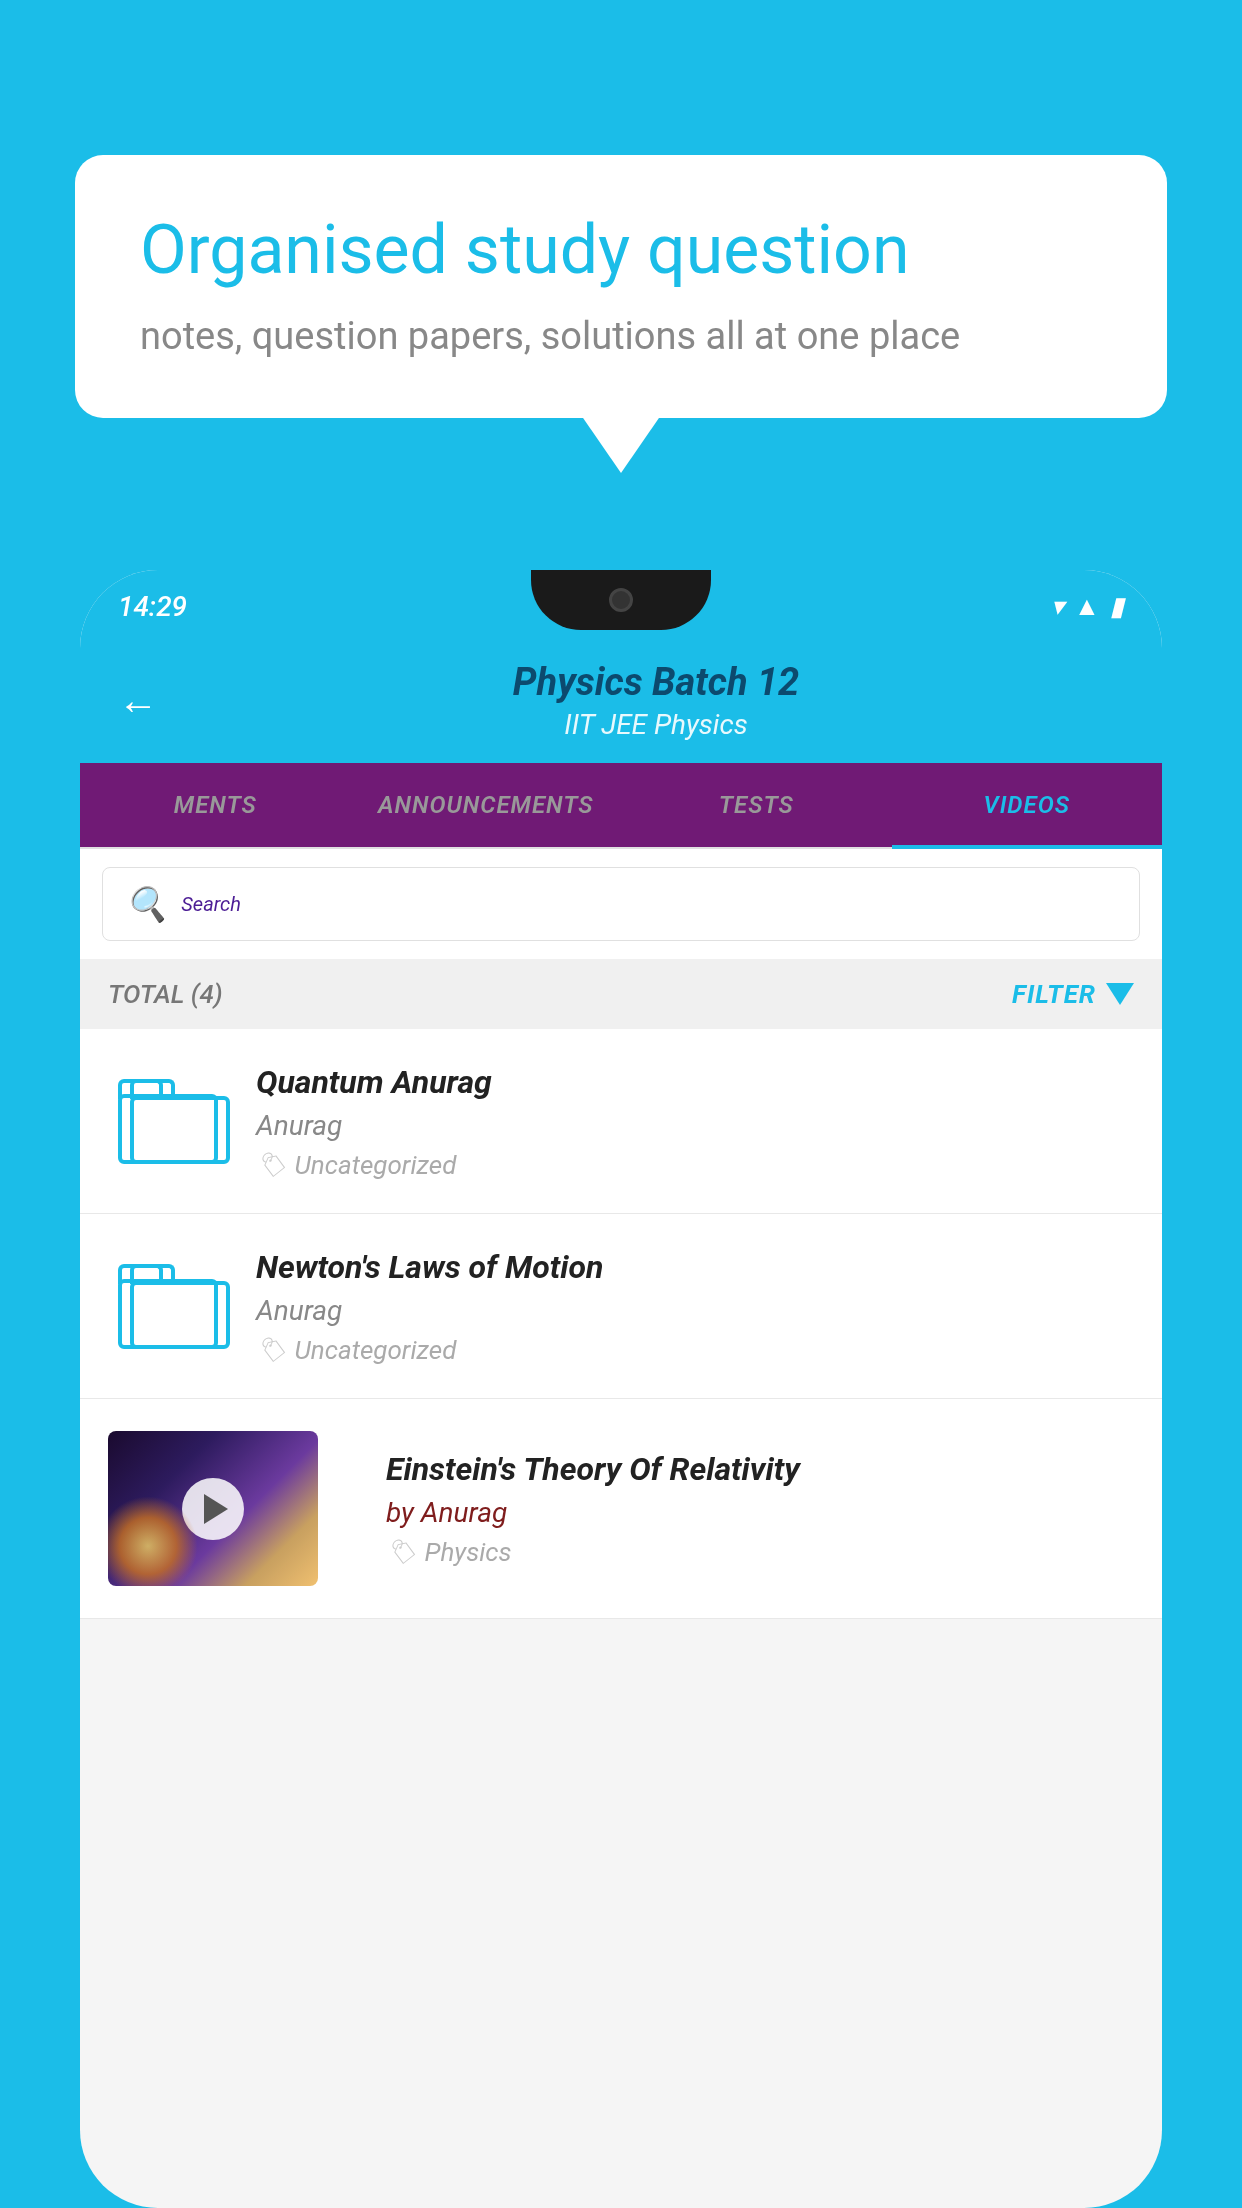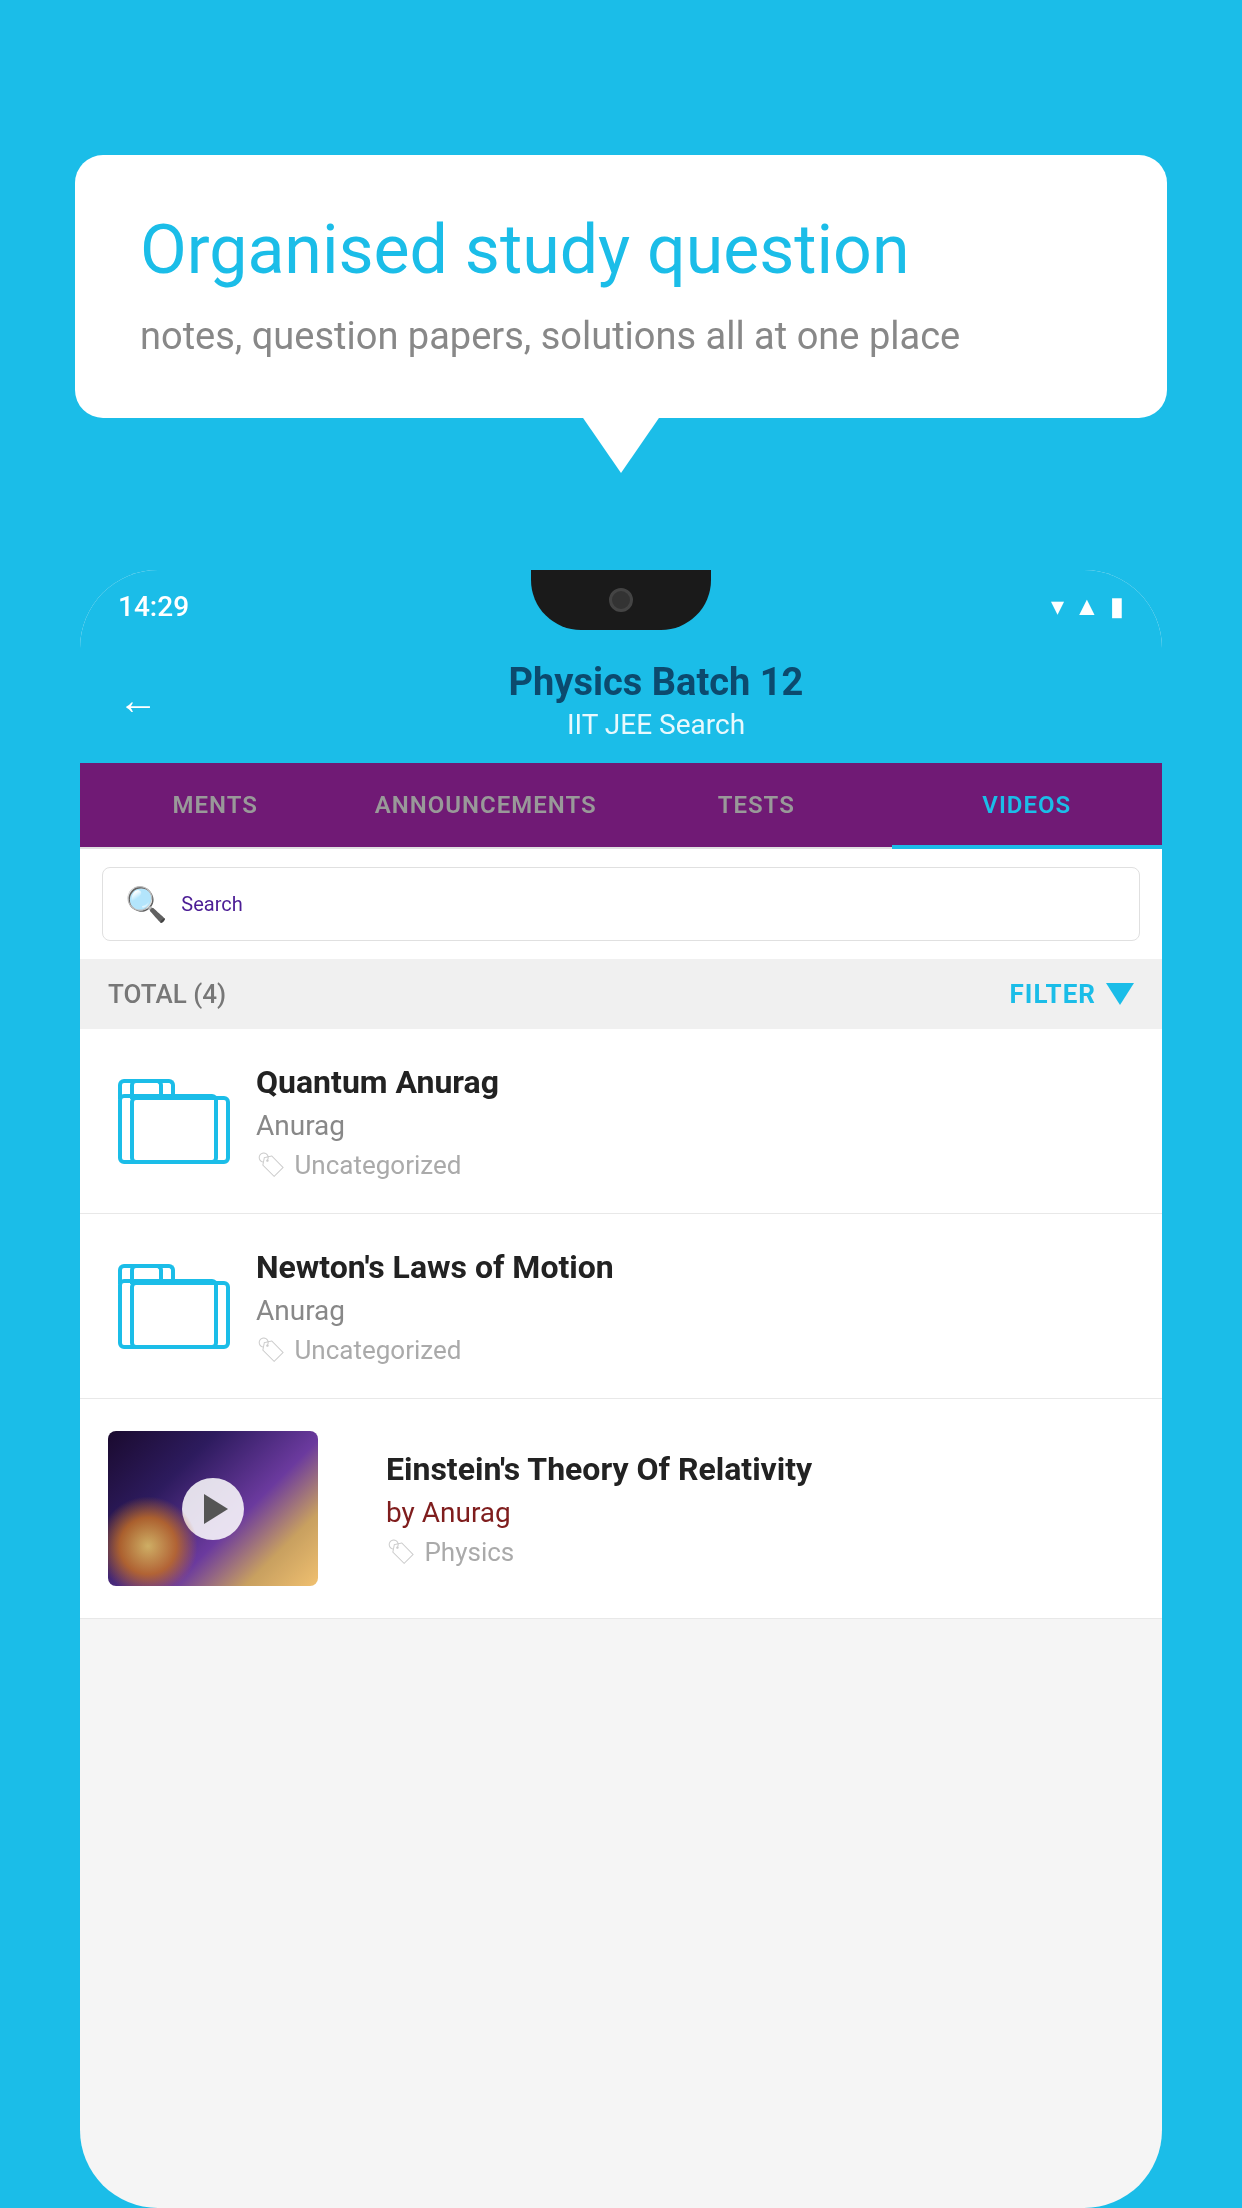--- a/index.html
+++ b/index.html
@@ -62,20 +62,21 @@
       left: 80px;
       right: 80px;
       bottom: 0;
     }
 
     .phone-outer {
       background: #1a1a1a;
       border-radius: 95px;
       height: 100%;
       position: relative;
+      font-style: italic;
     }
 
     .phone-inner {
       background: #f5f5f5;
       border-radius: 78px;
       overflow: hidden;
       height: 100%;
       position: relative;
     }
 
@@ -453,21 +454,21 @@
           <span class="wifi-icon">▾</span>
           <span class="signal-icon">▲</span>
           <span class="battery-icon">▮</span>
         </div>
       </div>
 
       <div class="app-header">
         <span class="back-arrow">←</span>
         <div class="header-title-block">
           <div class="header-main-title">Physics Batch 12</div>
-          <div class="header-subtitle">IIT JEE   Search</div>
+          <div class="header-subtitle">IIT JEE   Physics</div>
         </div>
       </div>
 
       <div class="tabs-bar">
         <div class="tab">MENTS</div>
         <div class="tab">ANNOUNCEMENTS</div>
         <div class="tab">TESTS</div>
         <div class="tab active">VIDEOS</div>
       </div>
 

